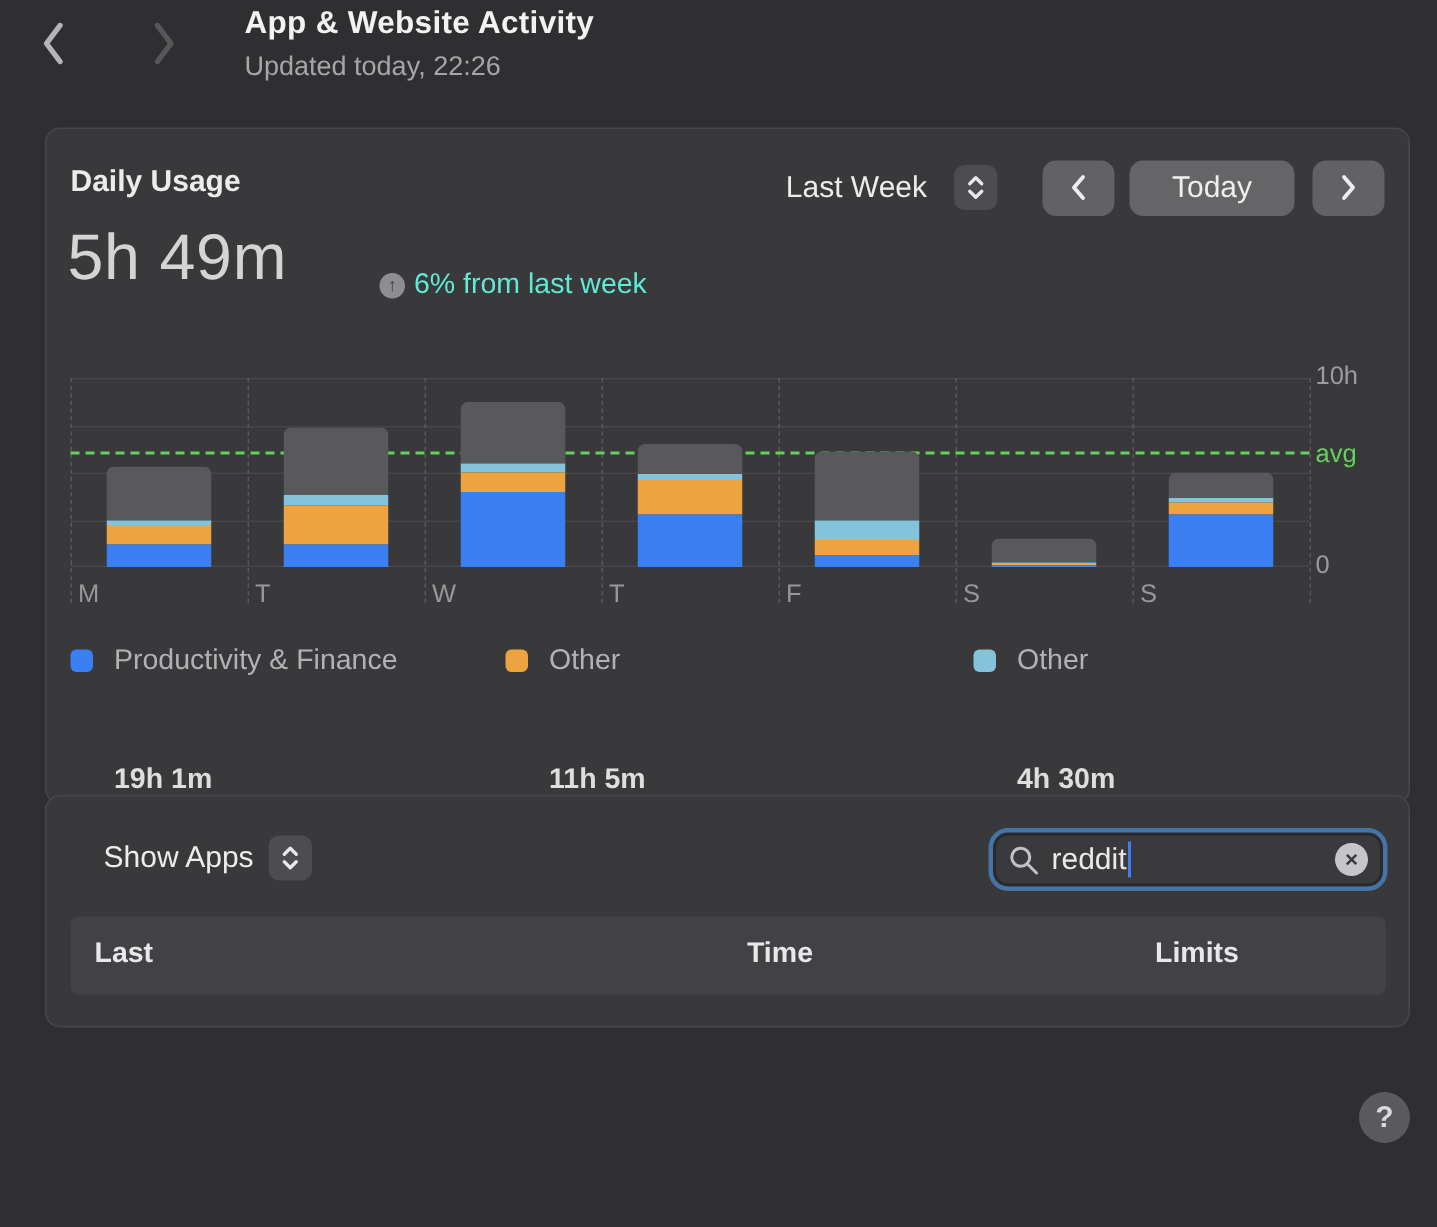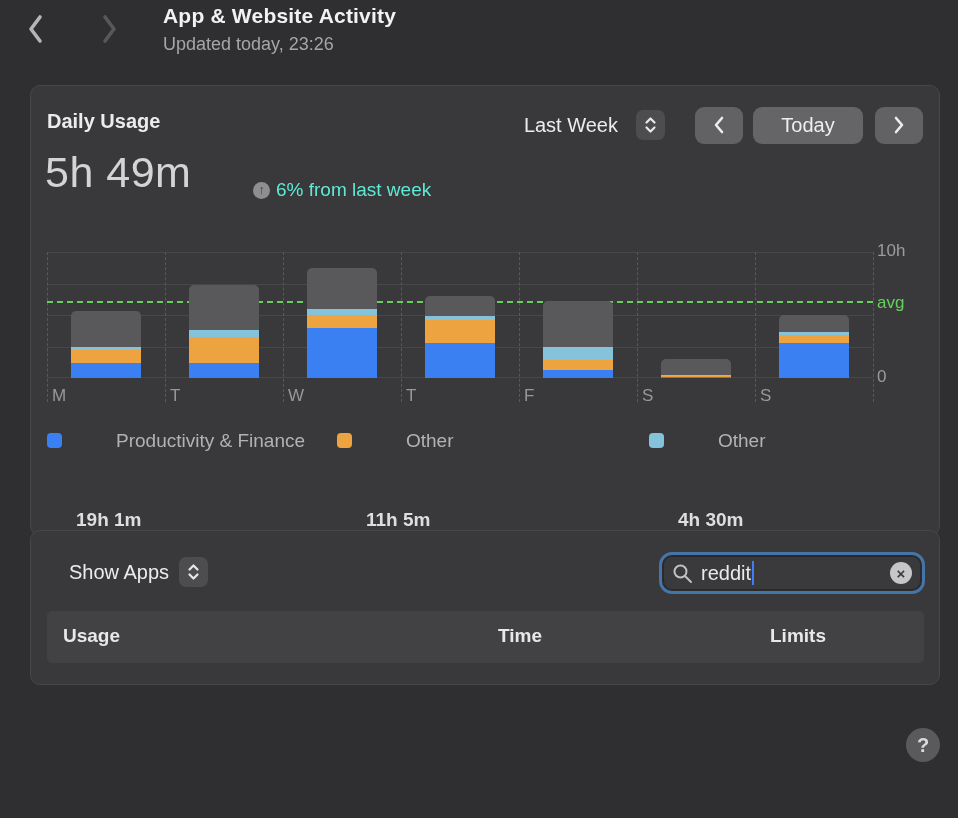--- a/index.html
+++ b/index.html
@@ -45,21 +45,21 @@
   .avgline { position:absolute; left:0; width:100%; height:0; border-top:2px dashed #65d15c; }
   .bar { position:absolute; bottom:0; width:70px; display:flex; flex-direction:column; justify-content:flex-end; border-radius:5px 5px 0 0; overflow:hidden; }
   .seg { width:100%; }
   .daylabel { position:absolute; top:134px; font-size:17px; color:#98989a; }
   .ytick { position:absolute; left:846px; font-size:17px; color:#9c9c9e; }
   .ytick-top { top:155px; }
   .ytick-avg { top:207px; color:#65d15c; }
   .ytick-bottom { top:281px; }
 
   
-  .legend-item { position:absolute; top:344px; display:flex; align-items:flex-start;gap:40px; }
+  .legend-item { position:absolute; top:344px; display:flex; align-items:flex-start; }
   .legend-swatch { width:15px; height:15px; border-radius:4px; margin-top:3px; margin-right:14px; flex:none; }
   .legend-label { font-size:19px; color:#b2b2b4; }
   .legend-value { position:absolute; top:380px; font-size:19px; font-weight:600; color:#dedede;margin-top:43px; }
 
   
   .show-apps-row { position:absolute; left:38px; top:26px; display:flex; align-items:center; }
   .show-apps-label { font-size:20px; color:#ececec; margin-right:10px; }
 
   .search-wrap { position:absolute; top:21px; right:14px; width:266px; height:42px; border:3px solid #4574a6; border-radius:13px; background:#2c2c2e; padding:1px; }
   .search-field { width:100%; height:100%; background:#3a3a3c; border:1px solid #29292b; border-radius:9px; display:flex; align-items:center; position:relative; padding:0 34px 0 8px; }
@@ -85,21 +85,21 @@
   <svg width="24" height="34" viewBox="0 0 24 34">
       <polyline points="16,5 7,17 16,29" fill="none" stroke="#b5b5b7" stroke-width="3.6" stroke-linecap="round" stroke-linejoin="round"></polyline>
     </svg>
 </div>
 <div class="nav-chev nav-fwd">
   <svg width="24" height="34" viewBox="0 0 24 34">
       <polyline points="8,5 17,17 8,29" fill="none" stroke="#58585a" stroke-width="3.6" stroke-linecap="round" stroke-linejoin="round"></polyline>
     </svg>
 </div>
 <div class="page-title">App &amp; Website Activity</div>
-<div class="page-sub">Updated today, 23:26</div>
+<div class="page-sub">Updated today, 22:26</div>
 
 <div class="card card-usage">
   <div class="usage-title">Daily Usage</div>
 
   <div class="controls">
     <span class="period-label">Last Week</span>
     <div class="stepper">
       <svg width="15" height="18" viewBox="0 0 15 18">
         <polyline points="3.5,6.5 7.5,2.5 11.5,6.5" fill="none" stroke="#e8e8ea" stroke-width="2.2" stroke-linecap="round" stroke-linejoin="round"></polyline>
         <polyline points="3.5,11.5 7.5,15.5 11.5,11.5" fill="none" stroke="#e8e8ea" stroke-width="2.2" stroke-linecap="round" stroke-linejoin="round"></polyline>
@@ -229,19 +229,19 @@
         <circle cx="8.5" cy="8.5" r="6" fill="none" stroke="#c2c2c4" stroke-width="2"></circle>
         <line x1="13" y1="13" x2="19" y2="19" stroke="#c2c2c4" stroke-width="2" stroke-linecap="round"></line>
       </svg>
       <span class="search-text">reddit</span>
         <span class="caret"></span>
       <div class="clear-btn">×</div>
     </div>
   </div>
 
   <div class="table-header">
-    <div class="th th-apps">Usage</div>
+    <div class="th th-apps">Last</div>
     <div class="th th-time">Time</div>
     <div class="th th-limits">Limits</div>
   </div>
 </div>
 
 <div class="help-btn">?</div>
 
 </body></html>

